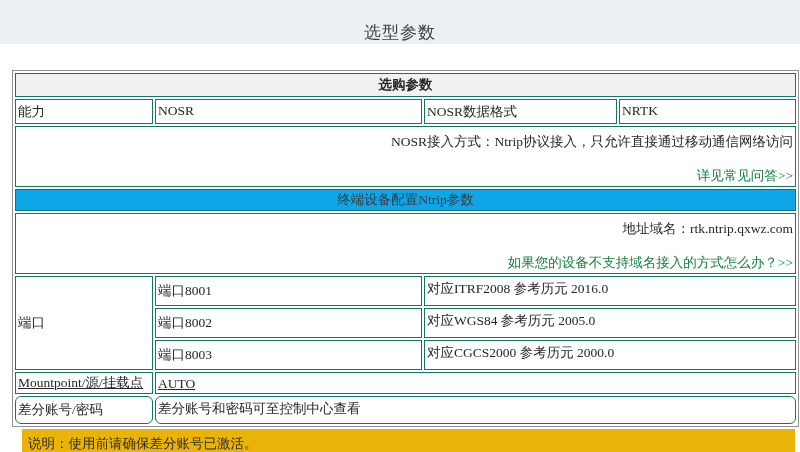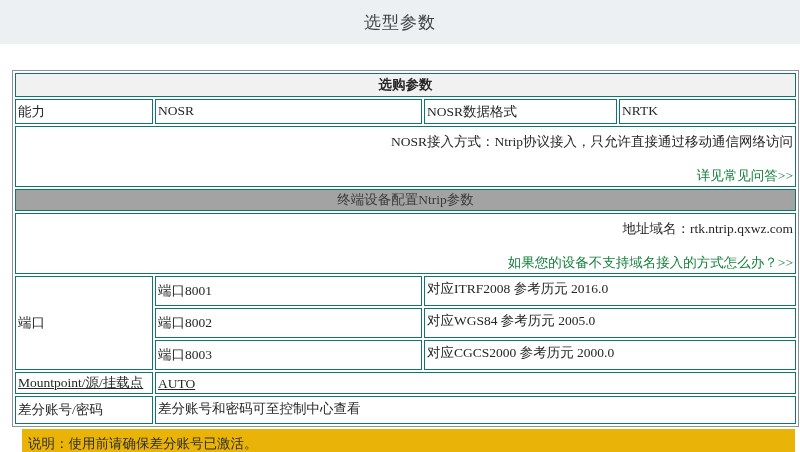--- a/index.html
+++ b/index.html
@@ -8,21 +8,21 @@
     width: 800px; height: 452px;
     background: #ffffff;
     font-family: "Liberation Serif", "DejaVu Serif", serif;
     overflow: hidden;
   }
   
   .top-band {
     height: 44px;
     background: #edf0f2;
     display: flex;
-    align-items: center;
+    align-items: flex-end;
     justify-content: center;
   }
   .page-title {
     font-family: "Liberation Sans", "DejaVu Sans", sans-serif;
     font-size: 17px;
     color: #3d4145;
     letter-spacing: 1px;
   }
   
   .content { margin-top: 26px; }
@@ -39,27 +39,27 @@
   }
   td {
     border: 1px solid #0f766e;
     padding: 1px 2px;
     vertical-align: middle;
     overflow: hidden;
   }
   td.v-top { vertical-align: top; padding-top: 3px; margin-top: 43px; }
   td.center { text-align: center; }
   tr.section-1 td { background: #f1f1f1; font-weight: bold; height: 24px; }
-  tr.section-2 td { background: #a3a3a3; color: #3a3a3a; height: 14px; }
+  tr.section-2 td { background: #0ea5e9; color: #3a3a3a; height: 14px; }
   tr.r-cap td { height: 25px; }
   tr.r-text td { height: 52px; vertical-align: top; padding-top: 6px; }
   tr.r-addr td { height: 51px; vertical-align: top; padding-top: 6px; }
   tr.r-port td { height: 30px; }
   tr.r-mount td { height: 18px; text-decoration: underline; }
-  tr.r-acct td { height: 28px; }
+  tr.r-acct td { height: 28px; border-radius: 6px; }
   p { margin: 0; text-align: right; }
   .para-gap { margin-top: 16px; }
   .indented { padding-left: 4px; }
   a.faq-link {
     color: #15803d;
     text-decoration: none;
     cursor: pointer;
   }
   
   .note-band {

